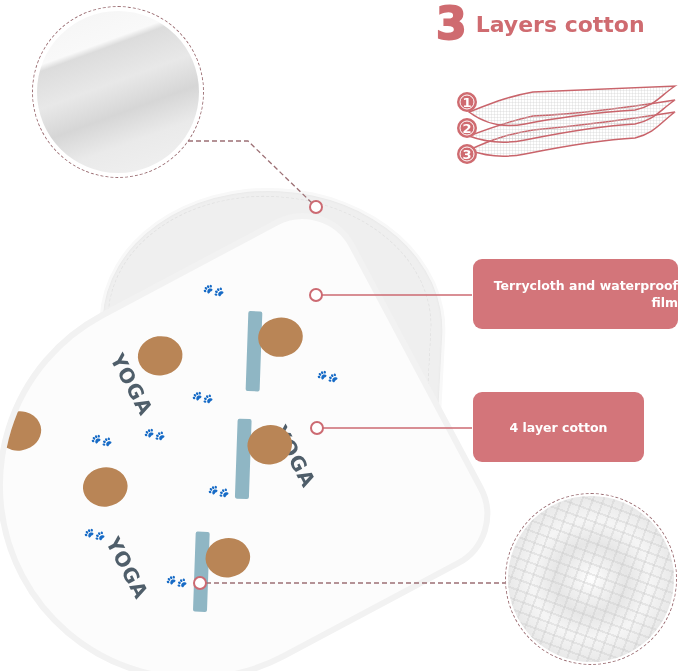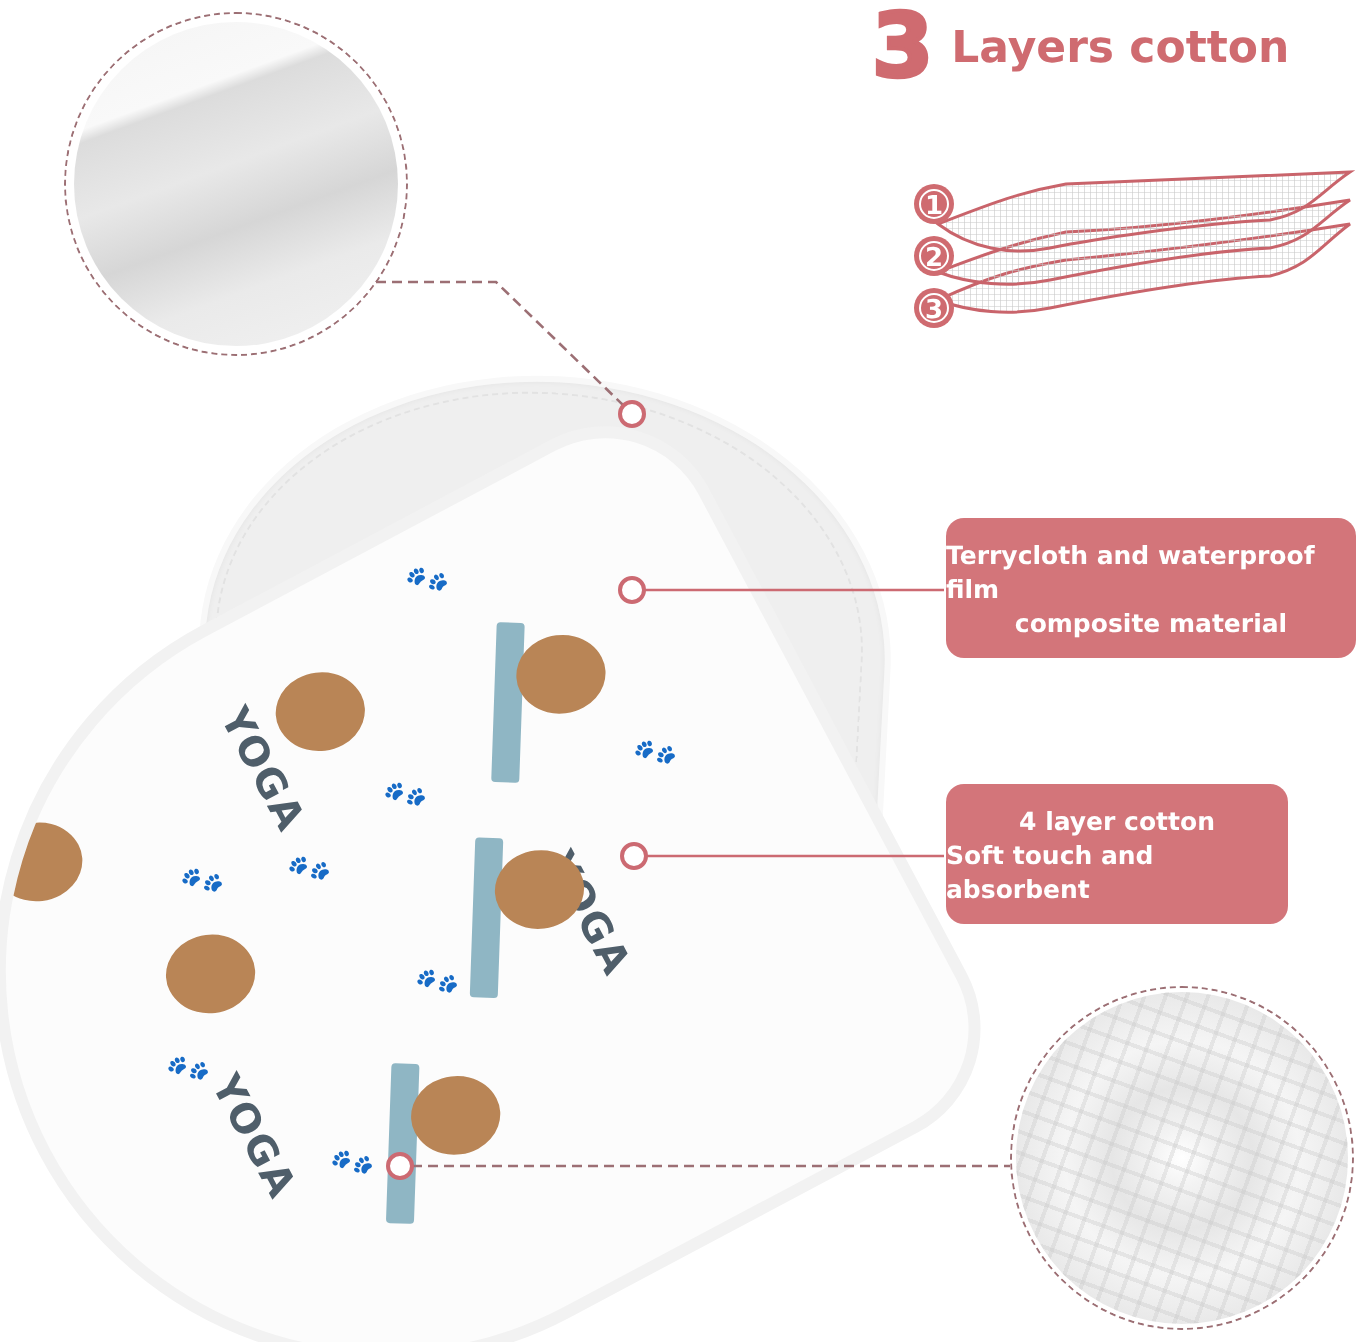--- a/index.html
+++ b/index.html
@@ -5,21 +5,21 @@
   html, body { margin:0; padding:0; }
   body { width:679px; height:671px; background:#ffffff; position:relative; overflow:hidden; font-family:"Liberation Sans", sans-serif; }
   .abs { position:absolute; }
 
   
   .title { left:436px; top:2px; height:44px; display:flex; align-items:center; color:#cf6b70; }
   .title .num { font-size:44px; font-weight:900; line-height:1; margin-right:10px; font-family:"DejaVu Sans", sans-serif; -webkit-text-stroke:2px #cf6b70; letter-spacing:-1px; }
   .title .txt { font-size:22px; font-weight:bold; font-family:"DejaVu Sans", sans-serif; }
 
   
-  .label-box { background:#d3757a; color:#ffffff; border-radius:9px; font-weight:bold; font-size:12.5px; line-height:17px; text-align:left; display:flex; flex-direction:column; justify-content:center; align-items:center; font-family:"DejaVu Sans", sans-serif; }
+  .label-box { background:#d3757a; color:#ffffff; border-radius:9px; font-weight:bold; font-size:12.5px; line-height:17px; text-align:right; display:flex; flex-direction:column; justify-content:center; align-items:center; font-family:"DejaVu Sans", sans-serif; }
   .label-box span { display:block; }
 
   
   .detail-circle { border-radius:50%; border:1.5px dashed #9c6f74; box-sizing:border-box; display:flex; align-items:center; justify-content:center; }
   .detail-inner { border-radius:50%; overflow:hidden; }
   .terry { width:162px; height:162px; background:
       linear-gradient(160deg, #f4f4f4 0%, #f9f9f9 25%, #dcdcdc 28%, #e8e8e8 45%, #d6d6d6 60%, #eaeaea 75%, #f2f2f2 100%);
   }
   .muslin { width:166px; height:166px; background:
       radial-gradient(circle at 50% 50%, #ffffff 0%, #f3f3f3 12%, #e6e6e6 30%, #f5f5f5 50%, #e8e8e8 72%, #f3f3f3 100%);
@@ -127,19 +127,17 @@
   <line x1="206" y1="583" x2="505" y2="583" stroke="#9c6f74" stroke-width="1.3" stroke-dasharray="5,3"></line>
 </svg>
 
 <div class="abs anchor-dot" style="left:309px;top:200px;"></div>
 <div class="abs anchor-dot" style="left:309px;top:288px;"></div>
 <div class="abs anchor-dot" style="left:310px;top:421px;"></div>
 <div class="abs anchor-dot" style="left:193px;top:576px;"></div>
 
 <div class="abs label-box" style="left:473px;top:259px;width:205px;height:70px;">
   <span>Terrycloth and waterproof film</span>
-  <span>composite material</span>
 </div>
 
 <div class="abs label-box" style="left:473px;top:392px;width:171px;height:70px;">
   <span>4 layer cotton</span>
-  <span>Soft touch and absorbent</span>
 </div>
 
 </body></html>

